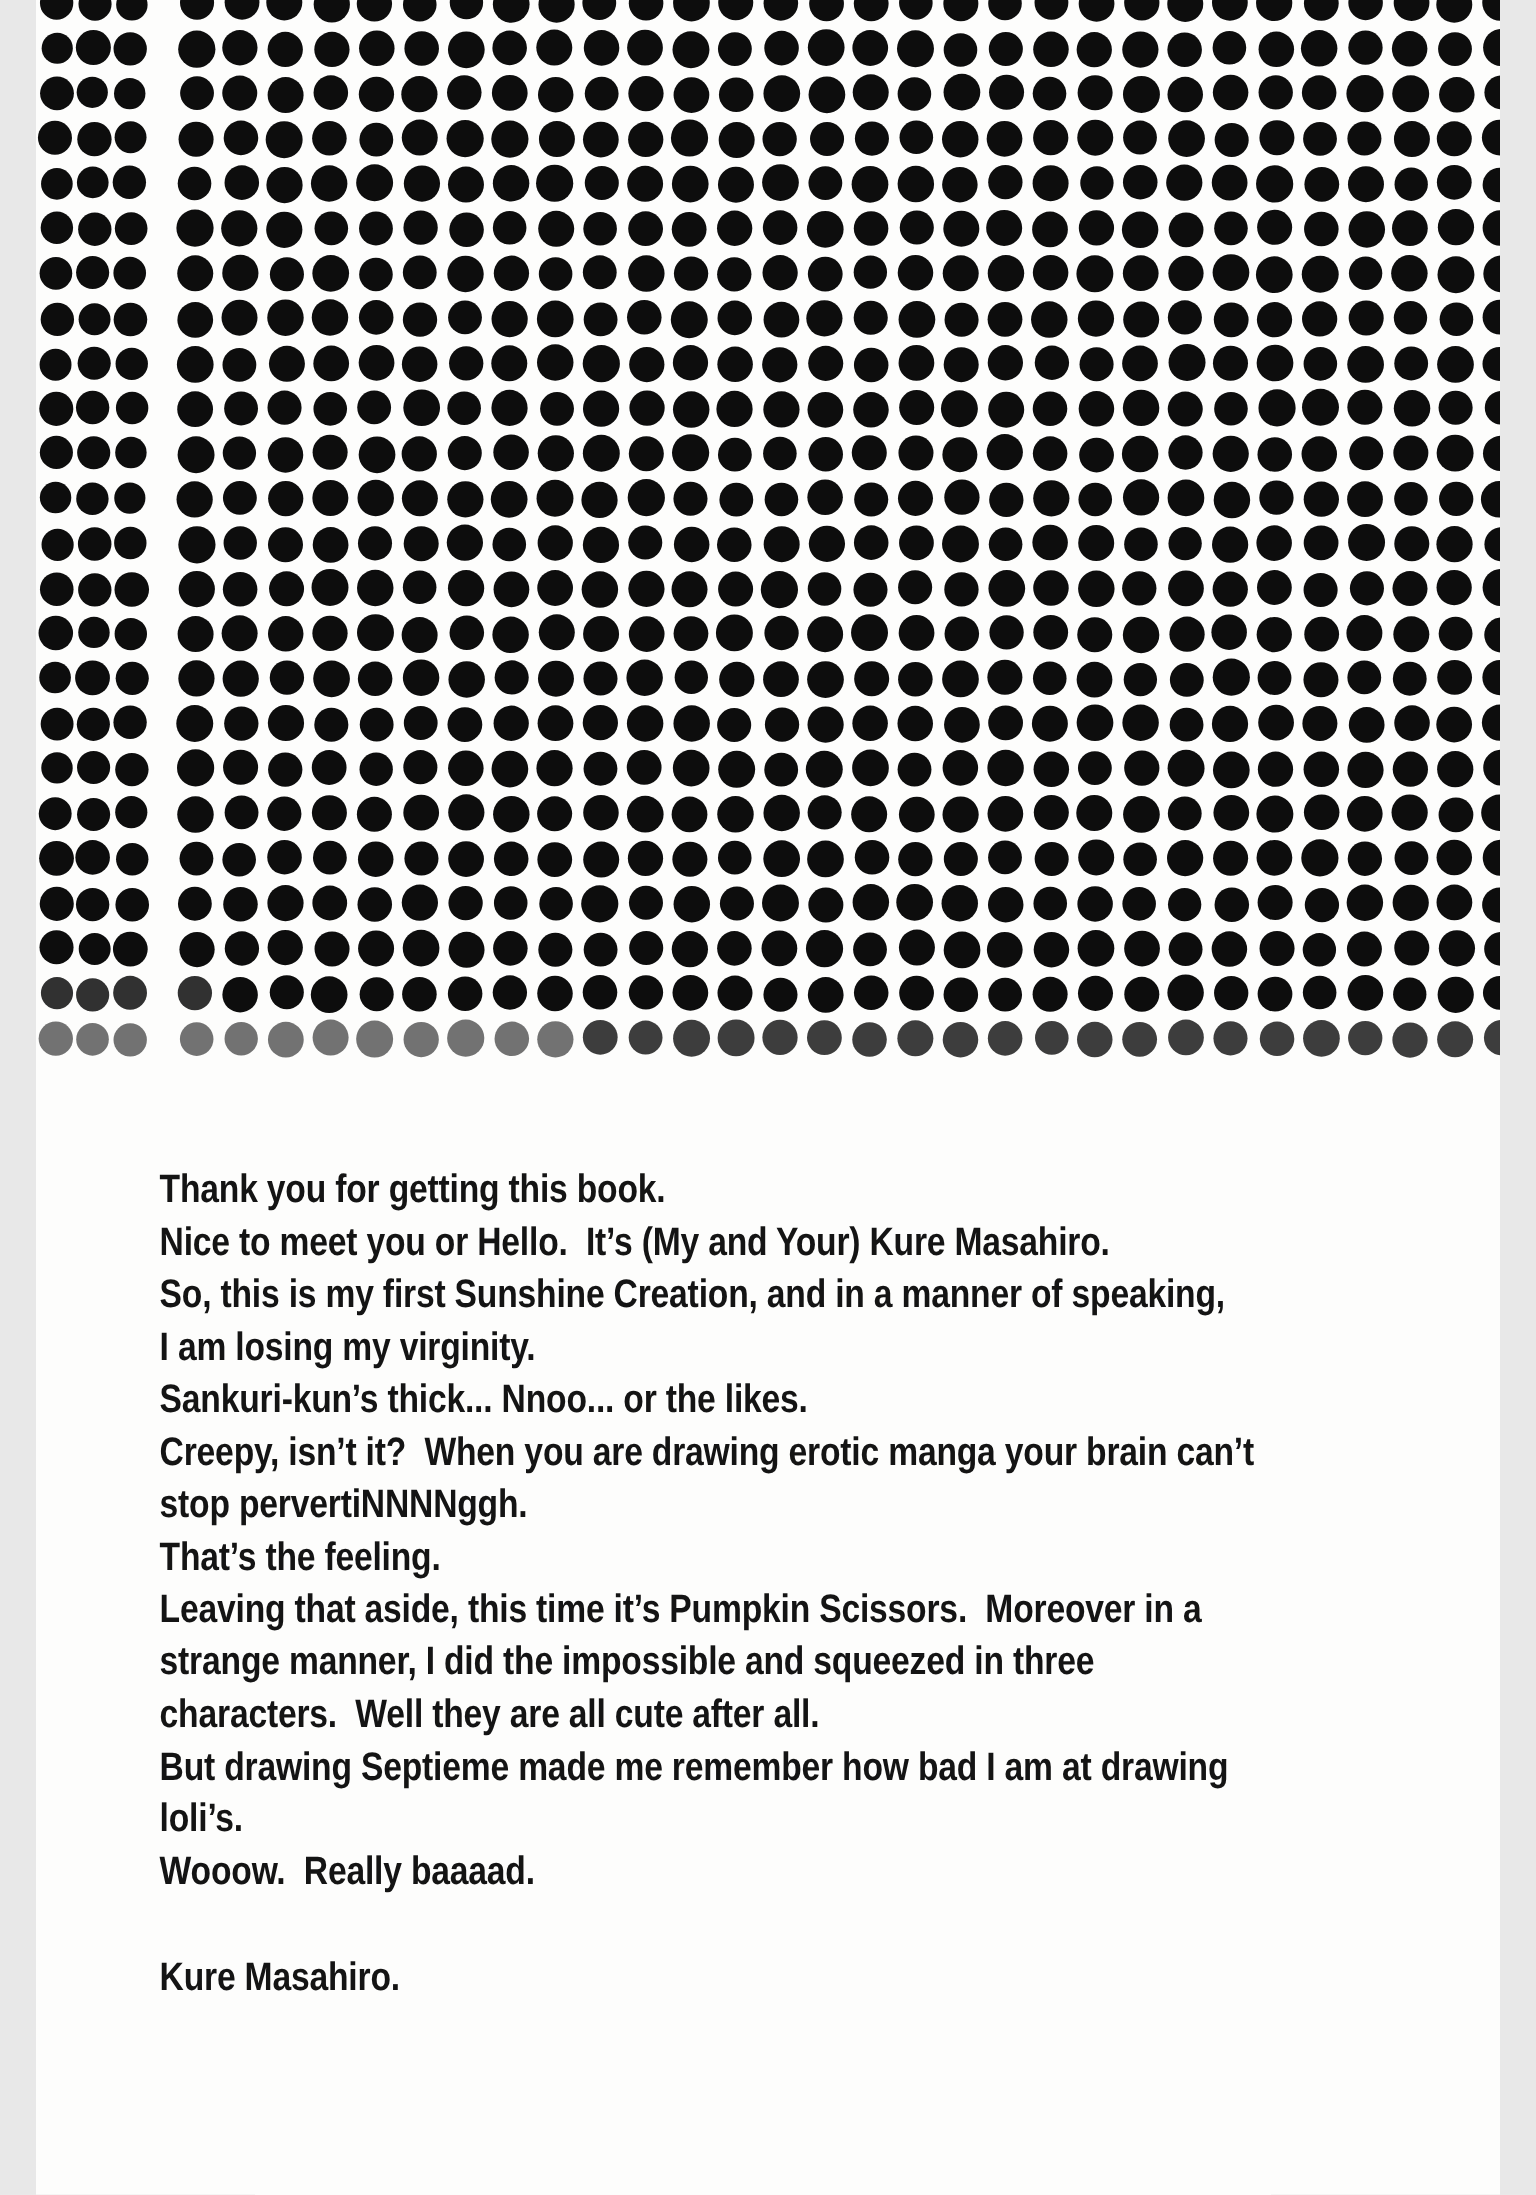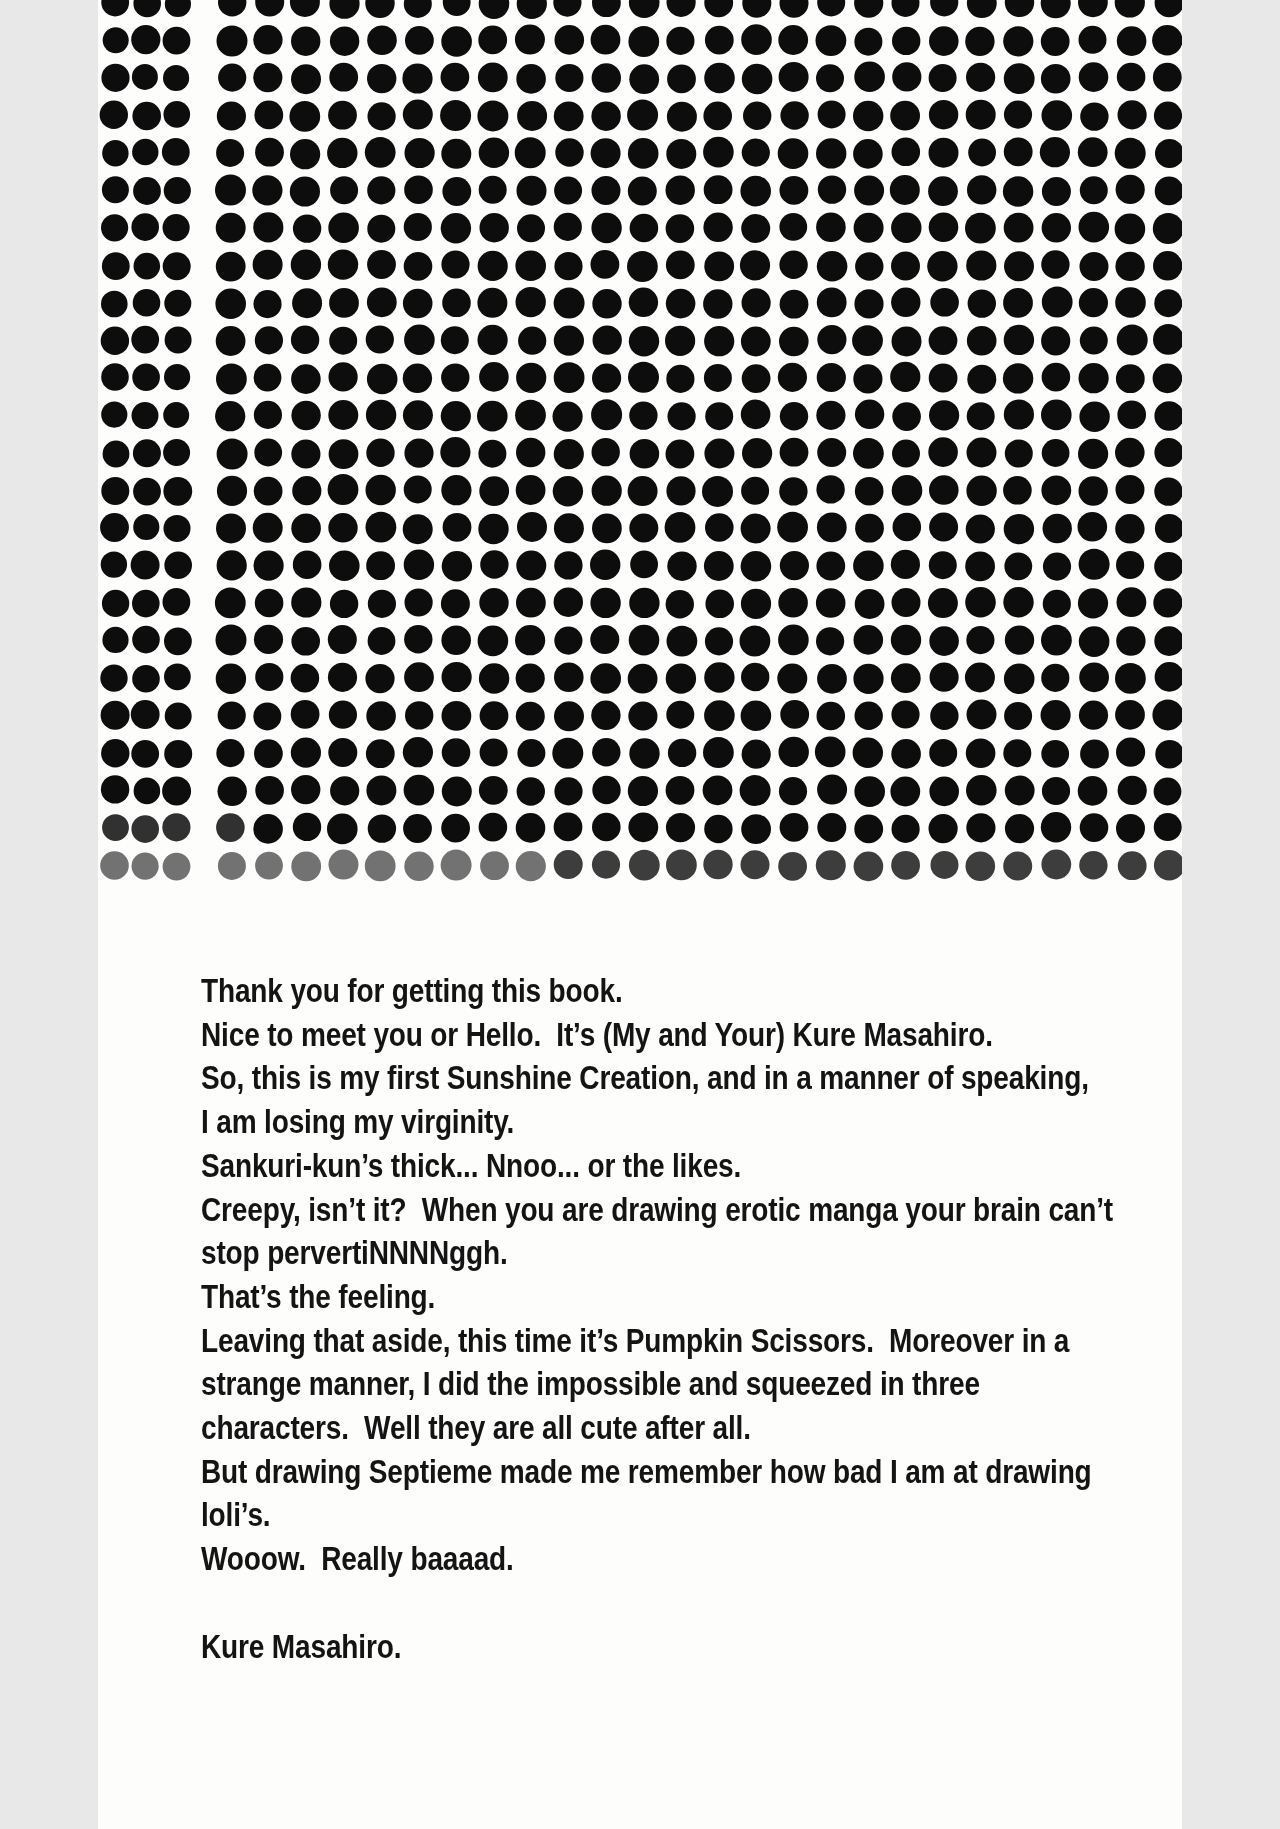--- a/index.html
+++ b/index.html
@@ -2,21 +2,21 @@
 <html><head>
 <meta charset="utf-8">
 <style>
   html, body {
     margin: 0;
     padding: 0;
     background: #e8e8e8;
   }
   .page {
     position: relative;
-    width: 1084px;
+    width: 1220px;
     height: 1829px;
     margin: 0 auto;
     background: #fdfdfc;
     overflow: hidden;
     font-family: "Liberation Sans", sans-serif;
   }
   .halftone {
     position: absolute;
     top: 0;
     left: 0;

